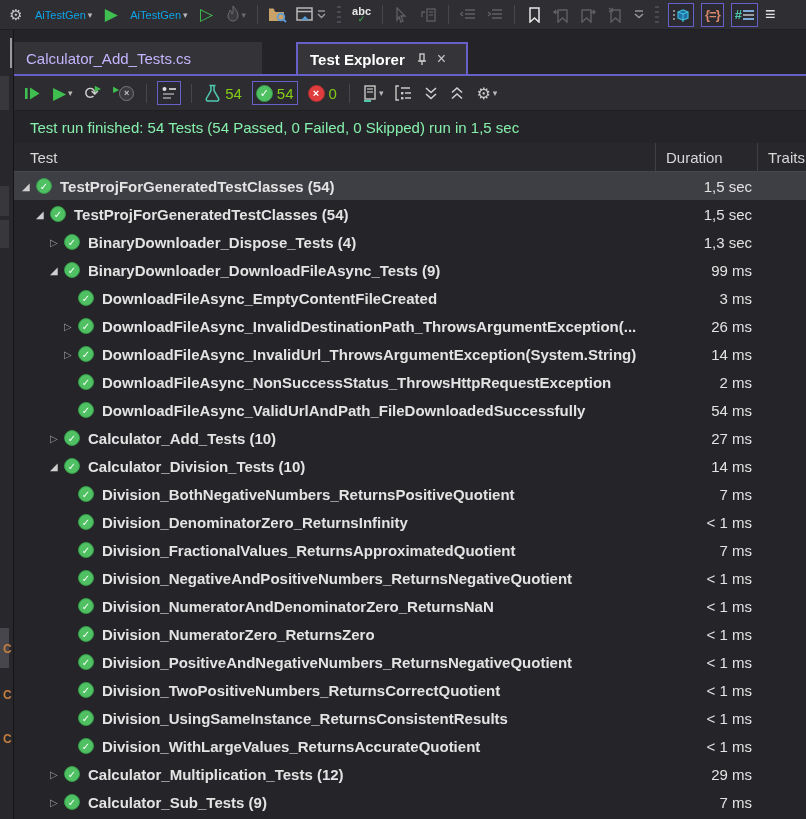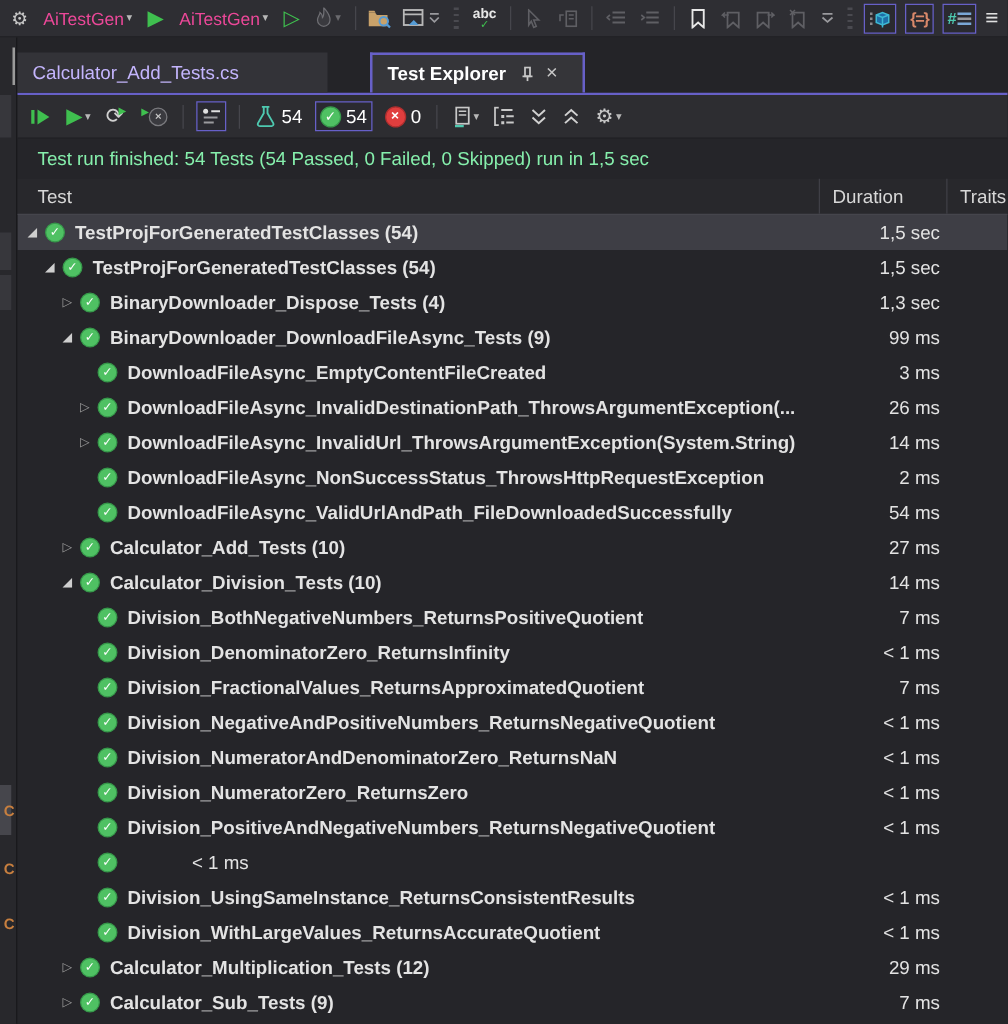--- a/index.html
+++ b/index.html
@@ -5,21 +5,21 @@
   * { margin:0; padding:0; box-sizing:border-box; }
   html,body { width:806px; height:819px; overflow:hidden; background:#252529;
     font-family:"Liberation Sans","DejaVu Sans",sans-serif; color:#e3e3e3; }
 
   
   .main-toolbar { position:absolute; left:0; top:0; width:806px; height:30px;
     background:#2e2e33; border-bottom:1px solid #1f1f23; display:flex; align-items:center;
     padding:0 4px 0 6px; gap:7px; white-space:nowrap; }
   .tb-ico { display:inline-flex; align-items:center; justify-content:center;
     width:20px; height:22px; font-size:15px; color:#c8c8c8; }
-  .tb-label { font-size:14px; color:#ec4899; }
+  .tb-label { font-size:11px; color:#0ea5e9; }
   .dd { font-size:9px; color:#b8b8b8; margin-left:2px; }
   .dd-dis { color:#6a6a6e; }
   .green { color:#3fbf4f; }
   .sep-v { width:1px; height:19px; background:#46464c; margin:0 2px; }
   .dots { width:4px; height:18px;
     background:repeating-linear-gradient(#4a4a50 0 2px, transparent 2px 5px); margin:0 2px; }
   .boxed { border:1px solid #6760c8; background:#2a2a30; padding:1px 3px;
     display:inline-flex; align-items:center; height:24px; }
   .abc-wrap { display:flex; flex-direction:column; align-items:center; line-height:8px; }
   .abc-top { font-size:11px; font-weight:bold; color:#e8e8e8; }
@@ -48,21 +48,21 @@
   .tab-inactive { left:0; width:248px; background:#333338; color:#c4b5fd; }
   .tab-active { left:248px; width:172px; background:#353539; color:#ffffff; font-weight:bold;
     border-top:2px solid #6760c8; border-left:2px solid #6760c8; border-right:2px solid #6760c8;margin-left:34px; }
   .tab-btn { margin-left:10px; color:#c8c8c8; font-weight:normal; font-size:13px;
     display:inline-flex; align-items:center; }
   .accentline { height:2px; background:#6760c8; }
 
   
   .testbar { height:35px; background:#2d2d31; display:flex; align-items:center;
     padding:0 8px; gap:8px; border-bottom:1px solid #1f1f23; }
-  .count { font-size:15px; color:#ffffff; margin-left:4px; }
+  .count { font-size:15px; color:#84cc16; margin-left:4px; }
   .circle { width:17px; height:17px; border-radius:50%; display:inline-flex;
     align-items:center; justify-content:center; font-size:11px; font-weight:bold; color:#fff; }
   .circle-pass { background:#4fc163; border:1px solid #36984a; }
   .circle-fail { background:#e03e3e; border:1px solid #b02f2f; }
   .tbtn { display:inline-flex; align-items:center; justify-content:center; height:24px;
     padding:0 2px; }
   .gear-glyph { font-size:16px; color:#c8c8c8; }
 
   
   .statusrow { height:32px; background:#252529; display:flex; align-items:center;
@@ -471,20 +471,21 @@
       <div class="row" style="padding-left: 50px;">
         <span class="expander"></span>
         <span class="check">✓</span>
         <span class="rowname">Division_PositiveAndNegativeNumbers_ReturnsNegativeQuotient</span>
         <span class="rowdur">&lt; 1 ms</span>
         <span class="rowtraits"></span>
       </div>
       <div class="row" style="padding-left: 50px;">
         <span class="expander"></span>
         <span class="check">✓</span>
+        <span class="rowname">Division_TwoPositiveNumbers_ReturnsCorrectQuotient</span>
         <span class="rowdur">&lt; 1 ms</span>
         <span class="rowtraits"></span>
       </div>
       <div class="row" style="padding-left: 50px;">
         <span class="expander"></span>
         <span class="check">✓</span>
         <span class="rowname">Division_UsingSameInstance_ReturnsConsistentResults</span>
         <span class="rowdur">&lt; 1 ms</span>
         <span class="rowtraits"></span>
       </div>

